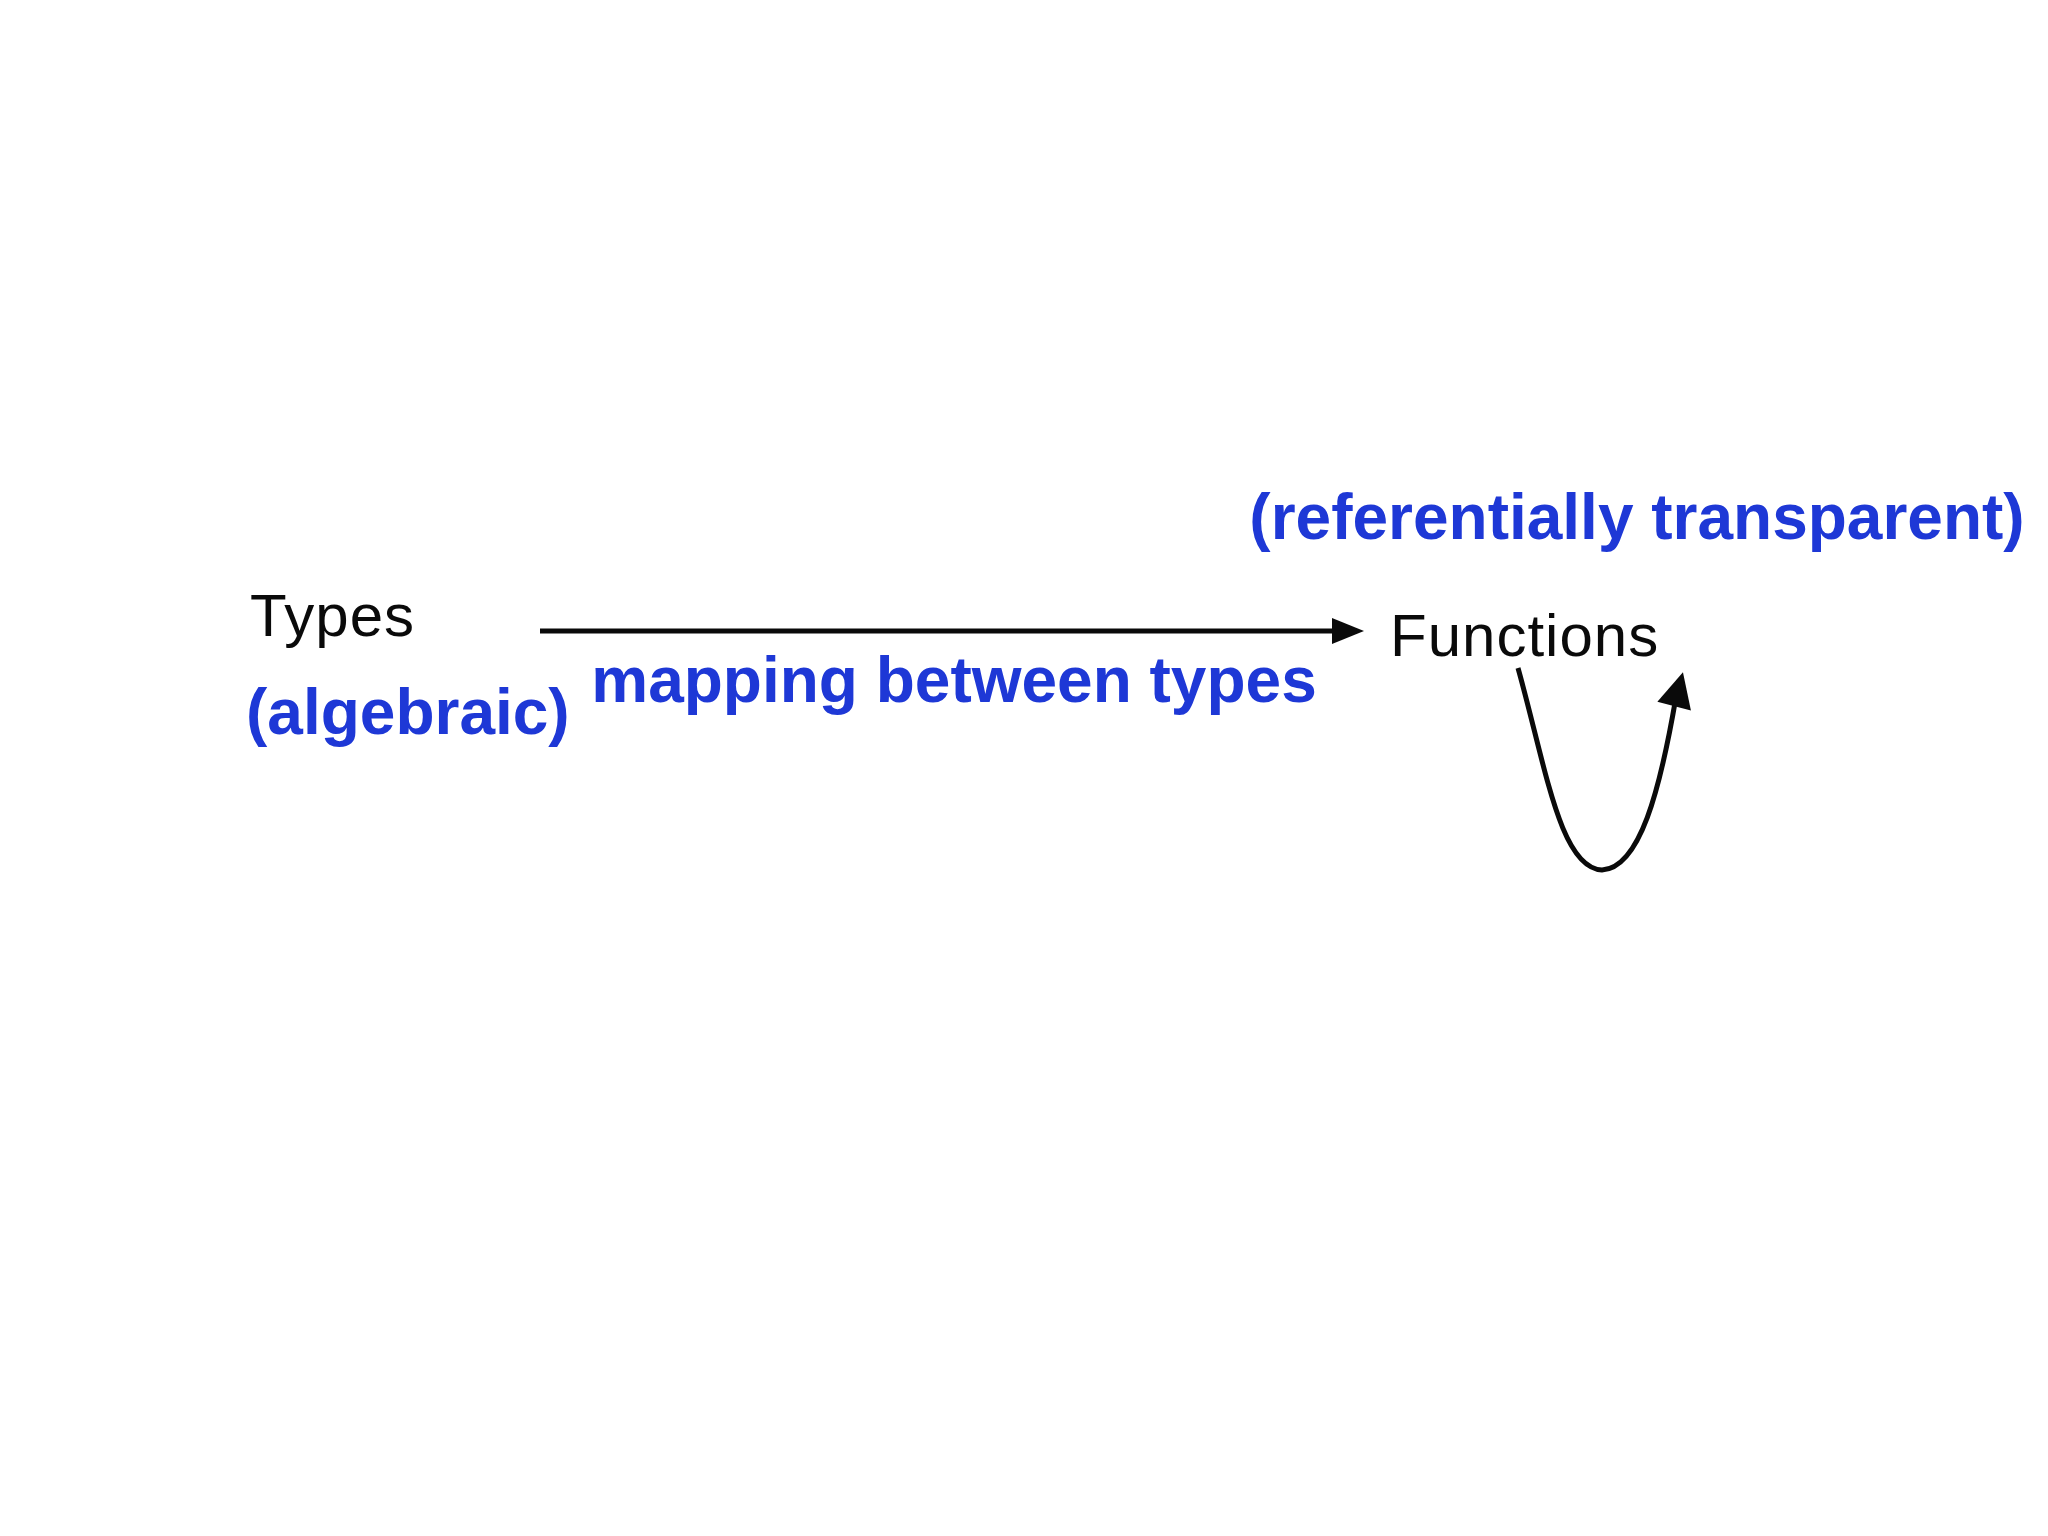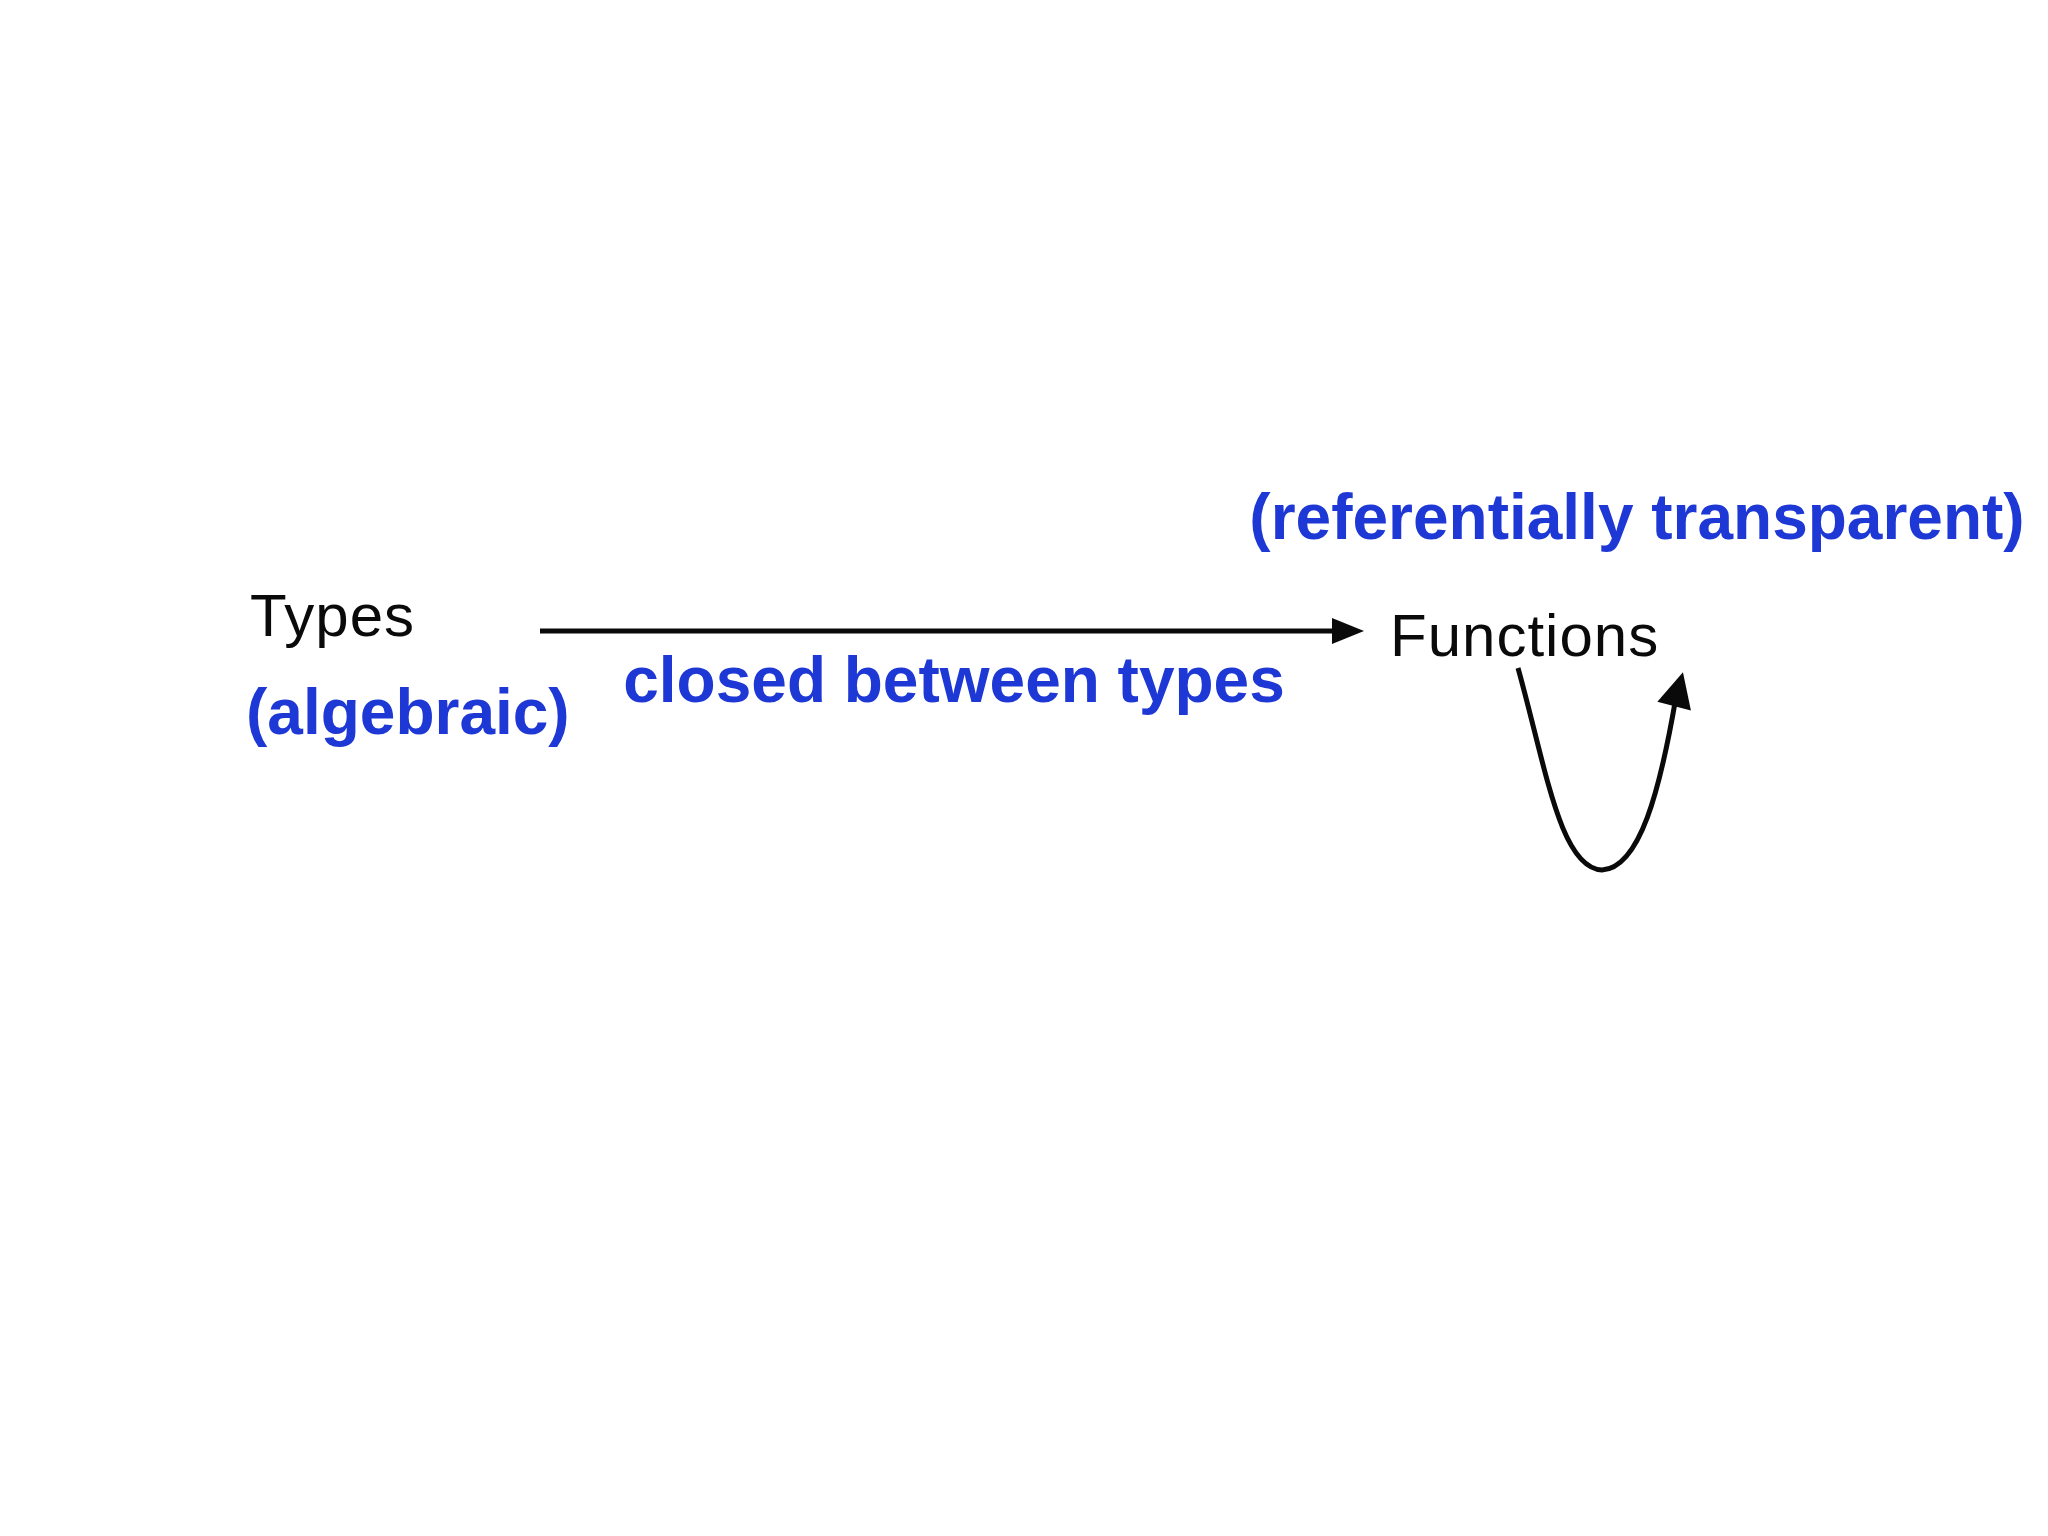--- a/index.html
+++ b/index.html
@@ -61,20 +61,20 @@
                C 1546 768, 1560 868, 1602 870
                C 1640 868, 1660 790, 1676 697" fill="none" stroke="#0a0a0a" stroke-width="5"></path>
       <polygon points="1682,672 1658,703 1692,710" fill="#0a0a0a" transform="rotate(3 1680 690)"></polygon>
     </g>
   </svg>
 
   <div id="types-title" class="abs node-title">Types</div>
 
   <div id="types-annot" class="abs blue-label">(algebraic)</div>
 
-  <div id="mapping-label" class="abs blue-label centered">closed between types</div>
+  <div id="mapping-label" class="abs blue-label centered">mapping between types</div>
 
   <div id="ref-transparent" class="abs blue-label centered">(referentially transparent)</div>
 
   <div id="functions-title" class="abs node-title">Functions</div>
 
 
 </div>
 
 </body></html>

